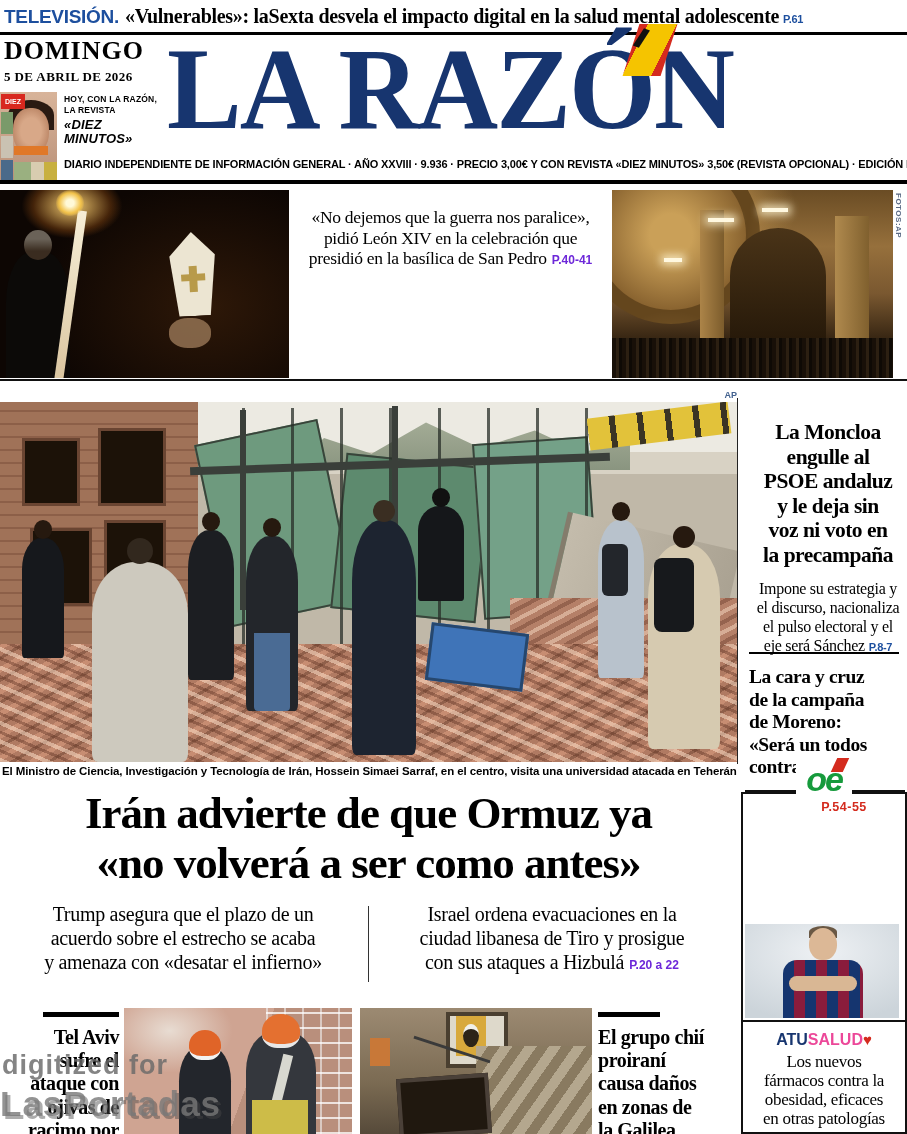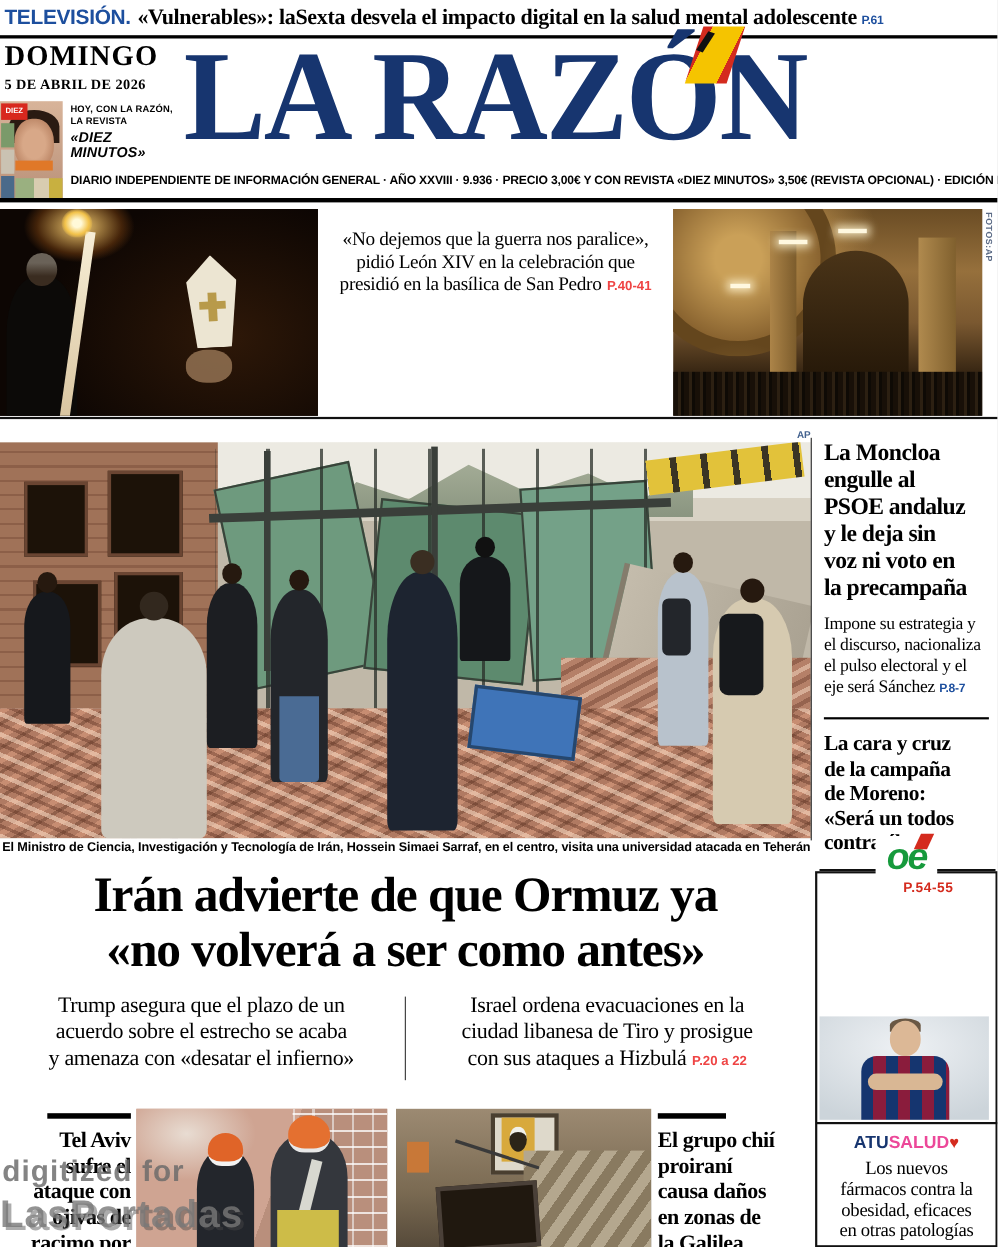--- a/index.html
+++ b/index.html
@@ -70,21 +70,21 @@
   .arch{position:absolute;left:118px;top:38px;width:96px;height:120px;border-radius:50px 50px 0 0;
         background:linear-gradient(#4a3418,#241708);}
   .pilast1{position:absolute;left:88px;top:20px;width:24px;height:148px;background:linear-gradient(90deg,#ac8448,#7c5c2c);}
   .pilast2{position:absolute;right:24px;top:26px;width:34px;height:140px;background:linear-gradient(90deg,#b08a4e,#80602e);}
   .blight{position:absolute;width:26px;height:4px;background:#fff8e0;box-shadow:0 0 8px 3px rgba(255,245,210,.8);}
   .crowd{position:absolute;left:0;bottom:0;width:100%;height:40px;
          background:repeating-linear-gradient(90deg,#181008 0 4px,#2c2012 4px 7px,#0e0a05 7px 10px);}
   .pope-text{left:289px;top:196px;width:323px;text-align:center;}
   .pope-hl{font:700 28px/1.12 "Liberation Serif",serif;color:#17356f;letter-spacing:-0.6px;white-space:pre-line;}
   .pope-dek{margin-top:11px;font:400 17.5px/1.18 "Liberation Serif",serif;letter-spacing:-0.3px;white-space:pre-line;}
-  .pref{font:700 12px "Liberation Sans",sans-serif;color:#ef4444;letter-spacing:0;margin-left:5px;white-space:nowrap;}
+  .pref{font:700 12px "Liberation Sans",sans-serif;color:#6d28d9;letter-spacing:0;margin-left:5px;white-space:nowrap;}
   .fotosap{left:894px;top:193px;writing-mode:vertical-rl;font:700 8px "Liberation Sans",sans-serif;
            color:#5a6a85;letter-spacing:0.5px;}
   .rule-thin{left:0;top:379px;width:907px;height:2px;background:#111;}
 
   
   .apcredit{left:617px;top:390px;width:120px;text-align:right;font:700 9px "Liberation Sans",sans-serif;color:#43628f;}
   .photo-iran{left:0;top:402px;width:737px;height:360px;background:linear-gradient(#eceae2 0 14%,#d8d2c4 14% 20%,#c0b8a8 20%);}
   .mount{position:absolute;left:290px;top:10px;width:340px;height:58px;background:linear-gradient(#a8b09a,#8a9580);
          clip-path:polygon(0 100%,10% 45%,24% 72%,40% 18%,56% 62%,72% 32%,86% 70%,100% 48%,100% 100%);}
   .bldg{position:absolute;left:0;top:0;width:198px;height:242px;
@@ -105,21 +105,21 @@
   .rubble2{position:absolute;left:510px;top:196px;width:227px;height:70px;background:#b58068;
      background-image:repeating-linear-gradient(-28deg,rgba(255,228,205,.45) 0 4px,rgba(0,0,0,0) 4px 9px,rgba(90,45,30,.35) 9px 13px,rgba(0,0,0,0) 13px 18px);}
   .fig{position:absolute;border-radius:45% 45% 6% 6%/26% 26% 4% 4%;}
   .fig .head{position:absolute;left:50%;top:-18px;transform:translateX(-50%);
              width:18px;height:19px;border-radius:50%;background:#26190f;}
   .greens{position:absolute;left:196px;top:6px;width:420px;height:236px;
      background:repeating-linear-gradient(90deg,rgba(0,0,0,0) 0 46px,rgba(40,46,40,.75) 46px 49px);}
 
   
   .vline-main{left:737px;top:398px;width:1px;height:366px;background:#222;}
-  .moncloa{left:749px;top:399px;width:158px;}
+  .moncloa{left:749px;top:420px;width:158px;text-align:center;}
   .moncloa-hl{font:700 21.5px/1.14 "Liberation Serif",serif;letter-spacing:-0.5px;white-space:pre-line;}
   .moncloa-dek{margin-top:13px;font:400 16px/1.18 "Liberation Serif",serif;letter-spacing:-0.3px;white-space:pre-line;}
   .pref-sm{font:700 11px "Liberation Sans",sans-serif;color:#1d4f9e;margin-left:4px;white-space:nowrap;}
   .rule-side{left:749px;top:652px;width:150px;height:2px;background:#000;}
   .moreno{left:749px;top:666px;width:158px;font:700 19.5px/1.16 "Liberation Serif",serif;
           letter-spacing:-0.4px;white-space:pre-line;}
 
   
   .caption{left:2px;top:765px;width:735px;font:700 11.5px/1.2 "Liberation Sans",sans-serif;letter-spacing:-0.1px;}
   .iran-hl{left:0;top:788px;width:737px;text-align:center;

